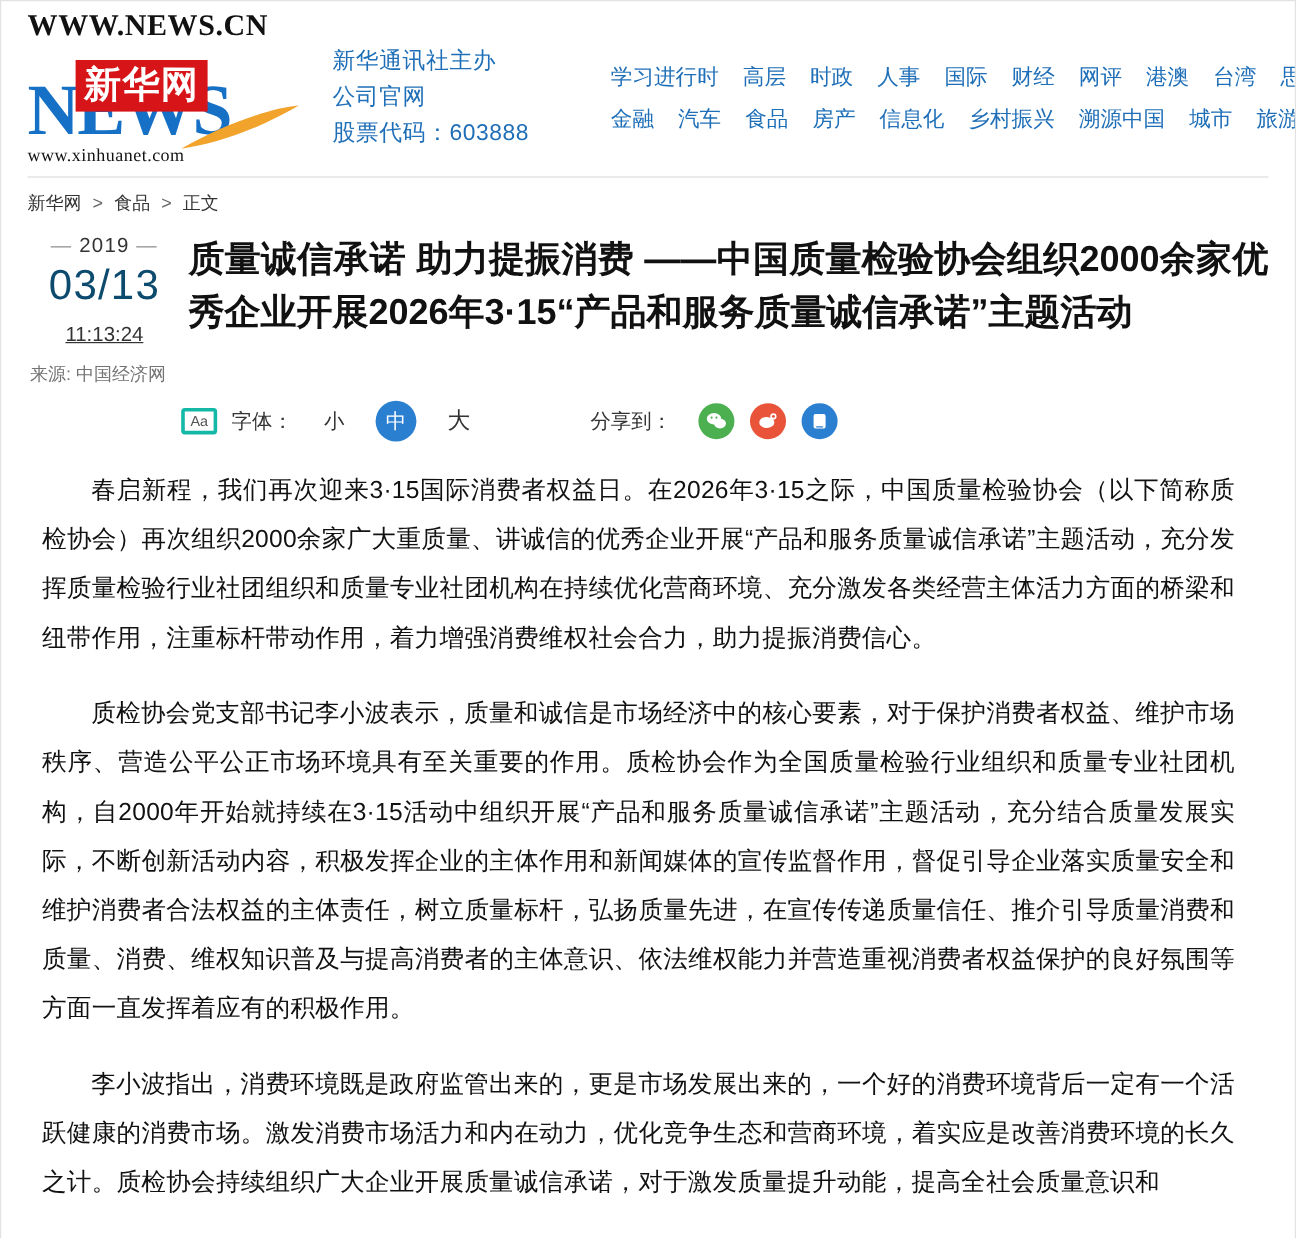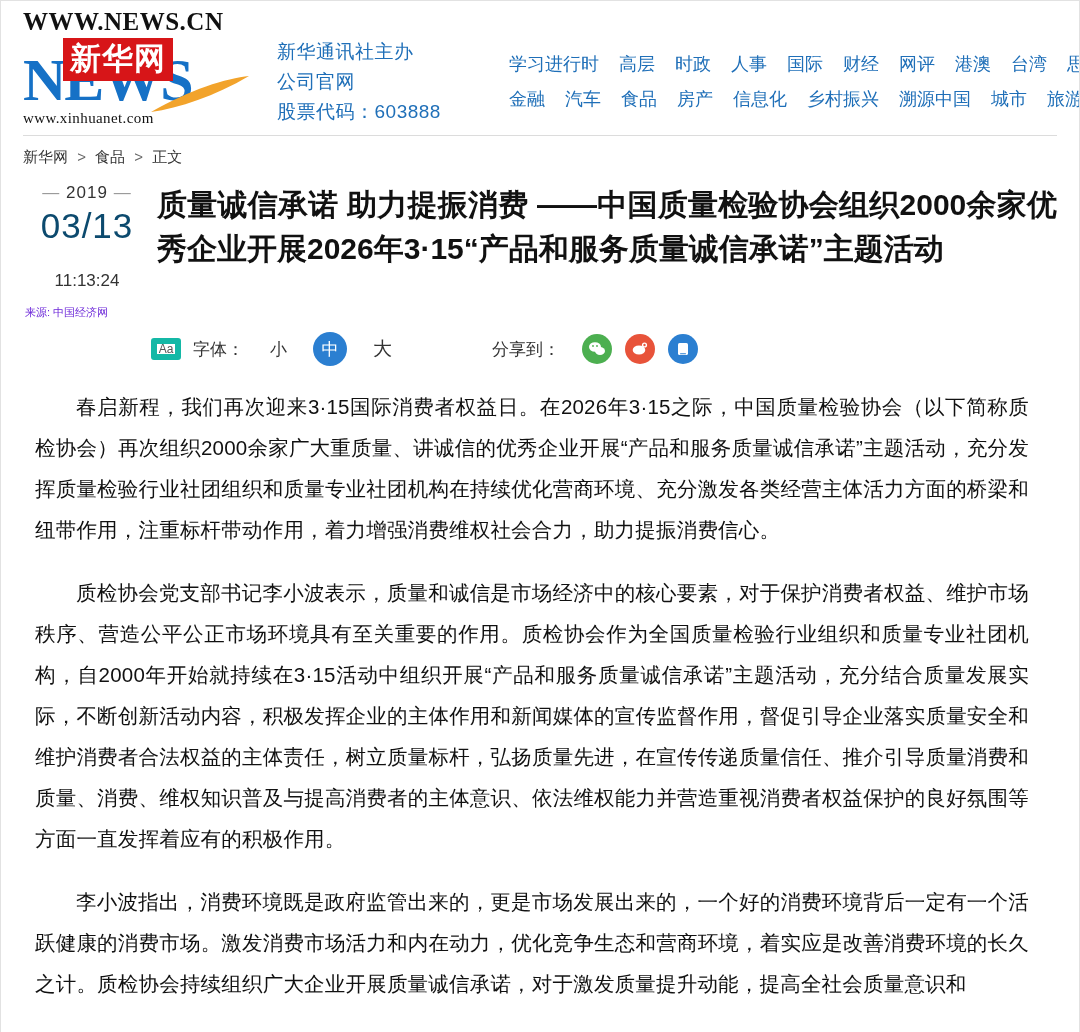--- a/index.html
+++ b/index.html
@@ -28,21 +28,21 @@
     flex: 0 0 230px;
     position: relative;
   }
   .brand-url {
     font-family: "Liberation Serif", "DejaVu Serif", serif;
     font-weight: bold;
     font-size: 25px;
     letter-spacing: 0.5px;
     color: #111;
     line-height: 1;
-    margin-bottom: 2px;
+    margin-bottom: 14px;
   }
   .logo-row {
     position: relative;
     height: 78px;
   }
   .logo-news {
     font-family: "Liberation Serif", "DejaVu Serif", serif;
     font-weight: bold;
     font-size: 60px;
     line-height: 60px;
@@ -146,25 +146,26 @@
   .d-md {
     font-size: 35px;
     color: #0c4a6e;
     line-height: 42px;
     margin-top: 2px;
     letter-spacing: 1px;
   }
   .d-time {
     font-size: 17px;
     color: #333;
-    margin-top: 24px;
+    margin-top: 10px;
+    text-decoration: underline;
   }
   .d-src {
-    font-size: 11px;
-    color: #6d28d9;
+    font-size: 15px;
+    color: #737373;
     margin-top: 14px;
     white-space: nowrap;
     text-align: left;
     padding-left: 2px;
   }
   .titlecol {
     flex: 1;
     padding-left: 6px;
   }
   .art-title {
@@ -178,21 +179,21 @@
 
   
   .toolbar {
     display: flex;
     align-items: center;
     padding: 12px 22px 6px 150px;
     gap: 10px;
   }
   .aa-box {
     width: 30px; height: 22px;
-    border: 6px solid #14b8a6;
+    border: 3px solid #14b8a6;
     border-radius: 3px;
     color: #555;
     font-size: 12px;
     display: flex; align-items: center; justify-content: center;
   }
   .tb-label { font-size: 17px; color: #333; margin-left: 2px; }
   .size-s { font-size: 17px; color: #333; margin-left: 16px; }
   .size-m {
     width: 34px; height: 34px; border-radius: 50%;
     background: #2b7fd1; color: #fff;

